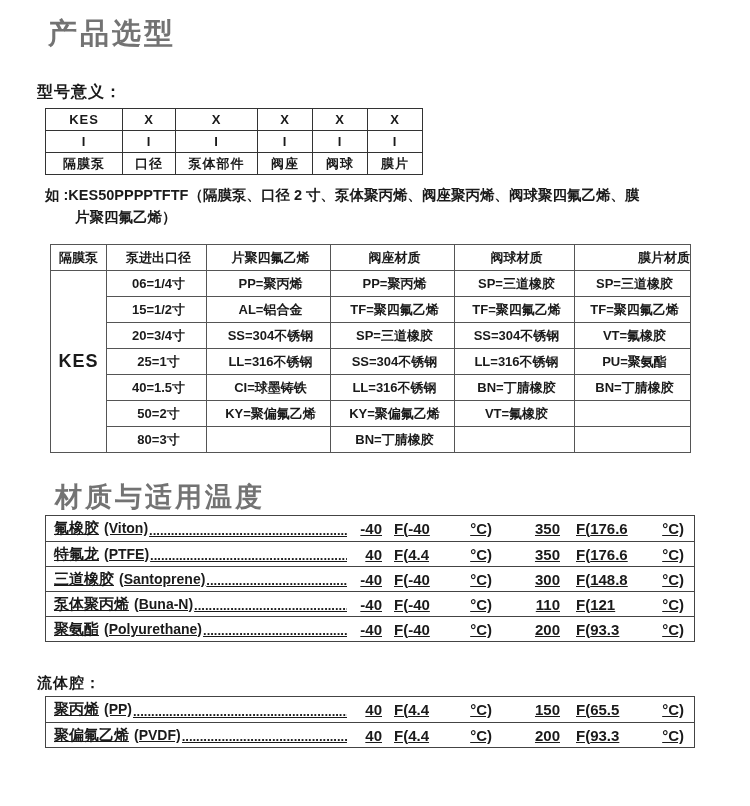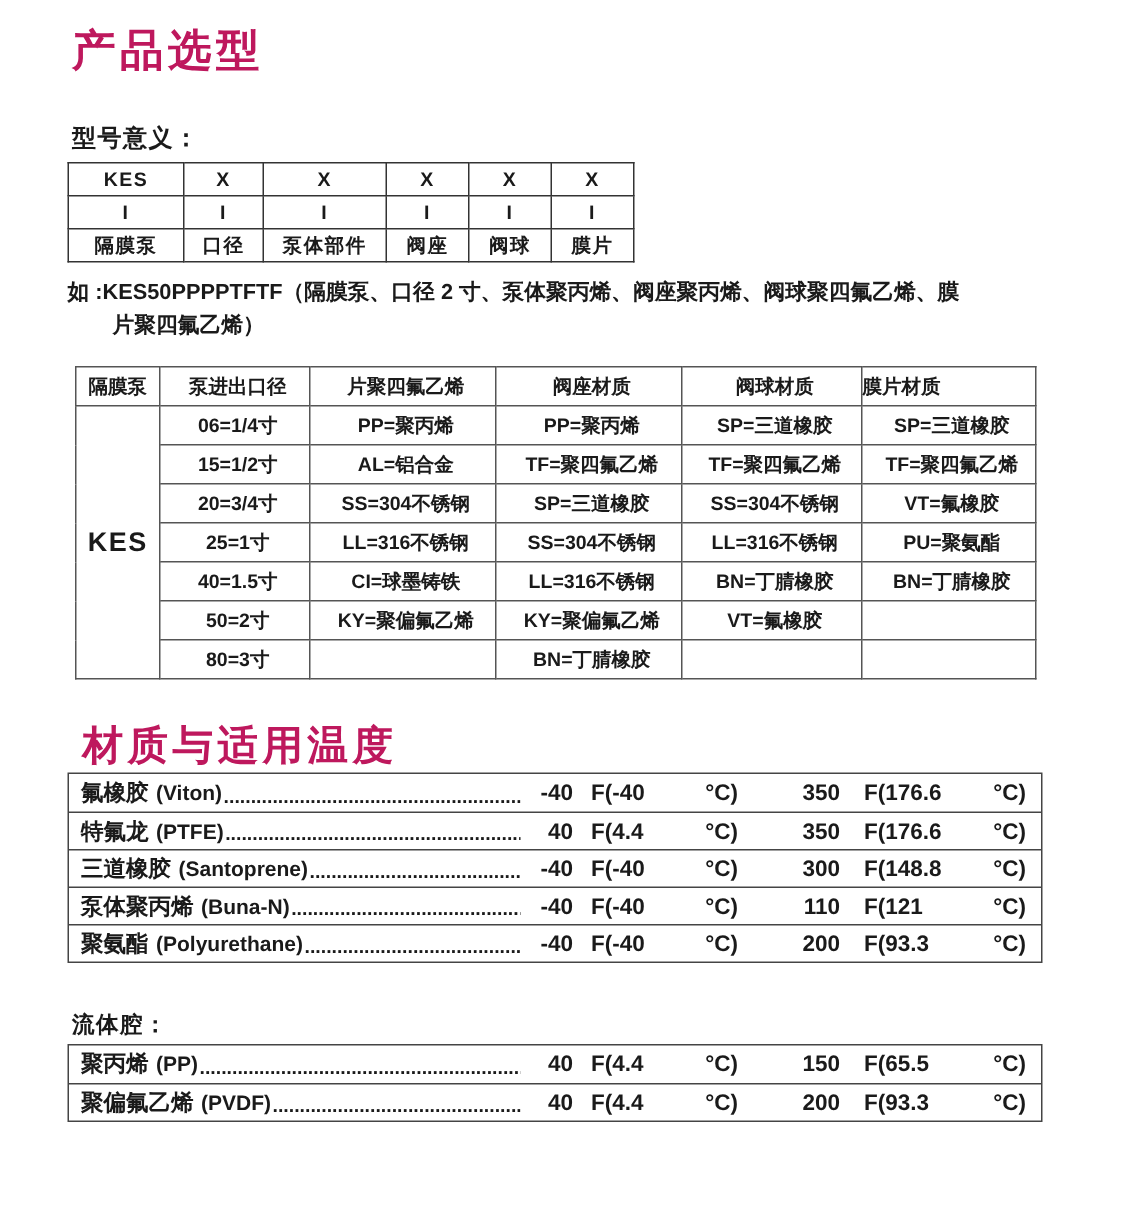--- a/index.html
+++ b/index.html
@@ -6,26 +6,26 @@
   html,body { background:#ffffff; }
   body {
     width:750px; height:806px;
     font-family:"Liberation Sans","DejaVu Sans",sans-serif;
     color:#1a1a1a; overflow:hidden; position:relative;
   }
   .page { padding-top:14px; }
 
   .sec-title {
     margin-left:48px; font-size:29px; font-weight:bold;
-    color:#be185d; letter-spacing:3px;
+    color:#737373; letter-spacing:3px;
   }
   .sec-title2 { margin:26px 0 0 55px; font-size:27px; }
 
   .sub-label {
-    margin:28px 0 5px 48px; font-size:16px; font-weight:600; letter-spacing:1px;
+    margin:28px 0 5px 37px; font-size:16px; font-weight:600; letter-spacing:1px;
   }
 
   
   table.model { margin-left:45px; border-collapse:collapse; }
   table.model td {
     border:1px solid #333; height:22px; text-align:center;
     font-size:13px; font-weight:600; letter-spacing:1px;
   }
   table.model td.c0 { width:77px; }
   table.model td.c1 { width:53px; }
@@ -44,29 +44,29 @@
     border:1px solid #555; height:26px; font-size:13px; font-weight:600;
     text-align:center; padding:0 4px 0 8px; white-space:nowrap;
   }
   table.spec th { font-weight:600; }
   table.spec .w0 { width:56px; text-align:center; padding:0; }
   table.spec .w1 { width:100px; }
   table.spec .w2 { width:124px; }
   table.spec .w3 { width:124px; }
   table.spec .w4 { width:120px; }
   table.spec .w5 { width:116px; }
-  table.spec th.w5 { text-align:left; padding:0; }
+  table.spec th.w5 { text-align:right; padding:0; }
   table.spec td.pumpcode {
     text-align:center; font-size:18px; letter-spacing:1px; padding:0;
     vertical-align:middle; font-weight:600;
   }
 
   
   .temp-table {
-    margin-left:45px; width:650px; border:1px solid #444;
+    margin-left:45px; width:650px; border:1px solid #444;text-decoration:underline;
   }
   .temp-row { display:flex; align-items:center; height:25px; padding:0 10px 0 8px;
     font-size:15px; font-weight:600; }
   .temp-row + .temp-row { border-top:1px solid #444; }
   .tname { white-space:nowrap; }
   .ten { margin-left:5px; font-size:14px; }
   .leader { flex:1; overflow:hidden; white-space:nowrap; margin:0 1px;
     font-size:13px; font-weight:600; align-self:flex-end; line-height:21px; }
   .leader::after { content:"................................................................................................................................................................"; }
   .fmin { width:34px; text-align:right; flex:none; }

